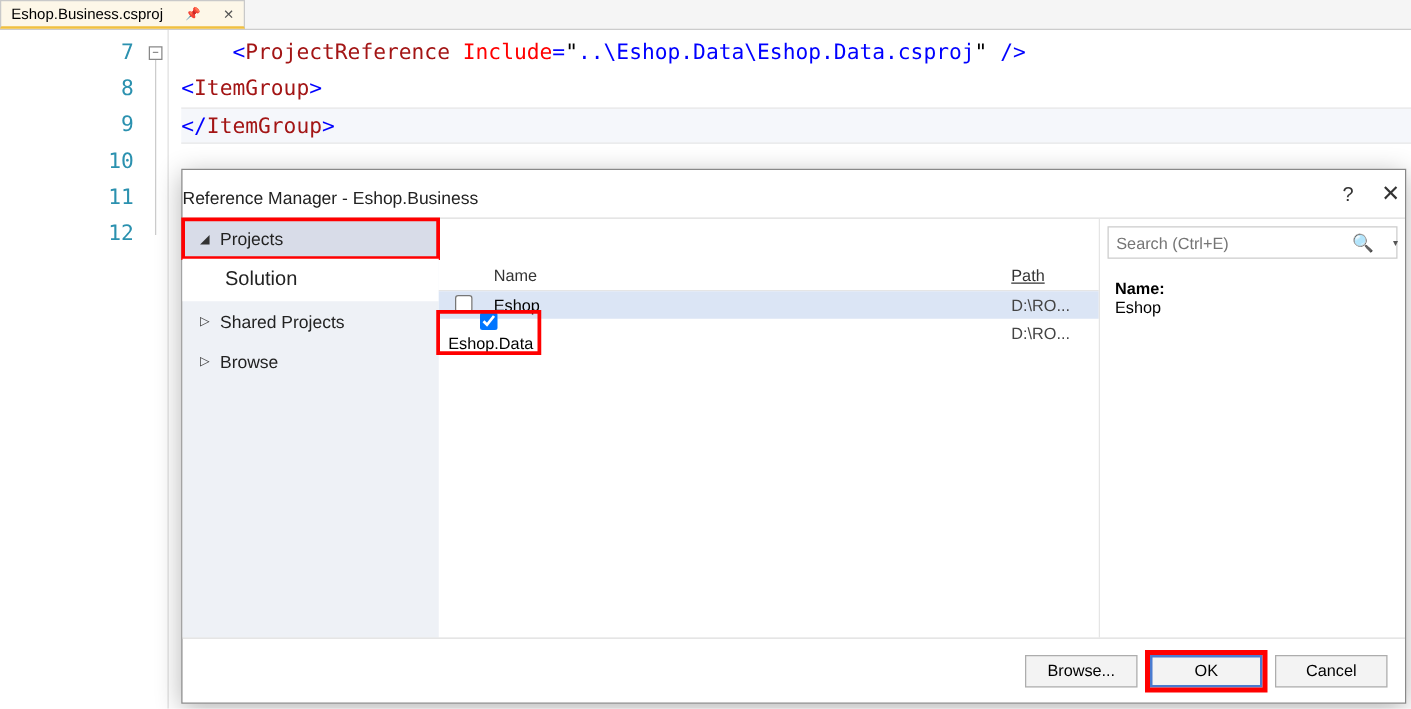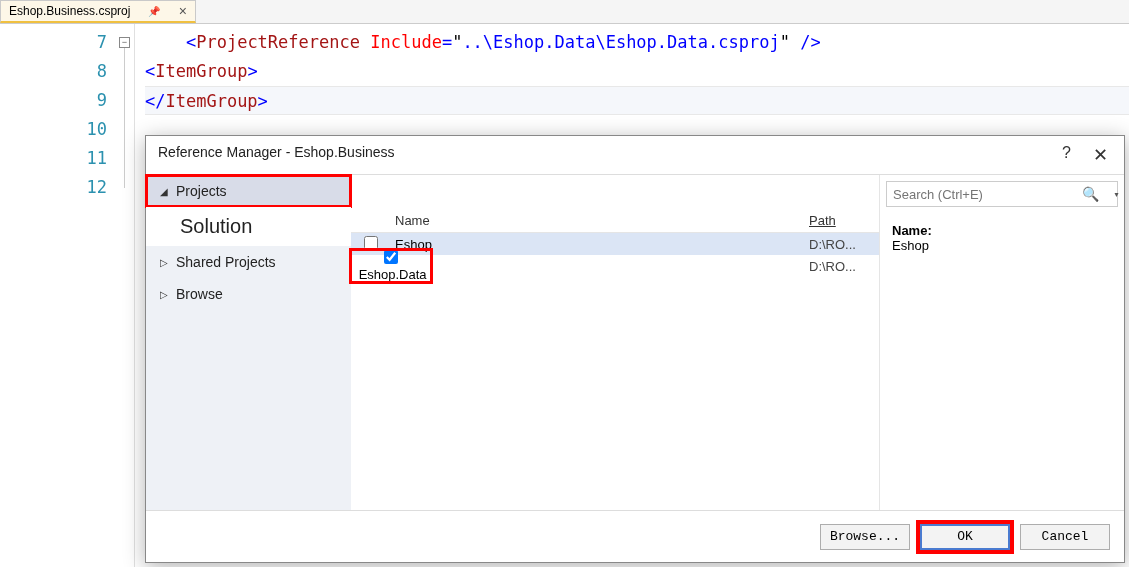--- a/index.html
+++ b/index.html
@@ -21,32 +21,32 @@
     .code-area { flex: 1; font-family: Consolas, monospace; font-size: 17px; line-height: 29px; padding-top: 4px; padding-left: 10px; position: relative; }
     .code-line { height: 29px; white-space: pre; }
     .code-line.hl { background: #f5f7fb; border-top: 1px solid #e8e8e8; border-bottom: 1px solid #e8e8e8; }
     .c-blue { color: #0000ff; }
     .c-maroon { color: #a31515; }
     .c-red { color: #ff0000; }
     .c-angle { color: #0000ff; }
     
     
     .dialog { position: absolute; left: 145px; top: 135px; width: 980px; height: 428px; background: #fff; border: 1px solid #888; box-shadow: 0 4px 20px rgba(0,0,0,0.3); display: flex; flex-direction: column; }
-    .dialog-title-bar { display: flex; align-items: flex-start; padding: 8px 12px; height: 38px; }
+    .dialog-title-bar { display: flex; align-items: flex-end; padding: 8px 0; height: 38px; }
     .dialog-title { flex: 1; font-size: 14px; color: #222; }
     .dialog-help { font-size: 16px; color: #333; margin-right: 18px; cursor: pointer; }
     .dialog-close { font-size: 18px; color: #333; cursor: pointer; padding: 0 4px; }
     
     .dialog-body { flex: 1; display: flex; border-top: 1px solid #ddd; min-height: 0; }
     
     
     .nav-col { width: 205px; background: #eef1f6; display: flex; flex-direction: column; }
     .nav-item { padding: 8px 14px; font-size: 14px; color: #222; cursor: pointer; display: flex; align-items: center; gap: 6px; }
     .nav-item.selected { background: #d8dce8; outline: 3px solid #ff0000; outline-offset: -2px; }
-    .nav-sub { padding: 8px 14px 8px 34px; font-size: 20px; color: #222; background: #fff; cursor: pointer; }
+    .nav-sub { padding: 8px 14px 8px 34px; font-size: 16px; color: #222; background: #fff; cursor: pointer; }
     .tri { font-size: 10px; color: #333; width: 10px; display: inline-block; }
     
     
     .list-col { flex: 1; display: flex; flex-direction: column; min-width: 0; }
     .list-header { display: flex; padding: 4px 0; border-bottom: 1px solid #e5e5e5; font-size: 13px; color: #333; }
     .list-header .col-chk { width: 40px; }
     .list-header .col-name { flex: 1; padding-left: 4px; }
     .list-header .col-path { width: 70px; text-decoration: underline; }
     .list-row { display: flex; align-items: center; padding: 2px 0; font-size: 13px; height: 22px; }
     .list-row.sel { background: #dbe5f5; }
@@ -60,21 +60,21 @@
     .right-col { width: 245px; display: flex; flex-direction: column; border-left: 1px solid #e5e5e5; }
     .search-box { display: flex; align-items: center; border: 1px solid #ccc; margin: 6px 6px 10px; height: 26px; padding: 0 6px; background: #fff; gap: 13px; }
     .search-box input { flex: 1; border: none; outline: none; font-size: 13px; color: #666; background: transparent; }
     .search-box .mag { color: #555; font-size: 14px; }
     .search-box .caret { color: #555; font-size: 8px; margin-left: 2px; }
     .detail { padding: 6px 12px; font-size: 13px; }
     .detail strong { font-weight: 600; }
     
     
     .dialog-footer { display: flex; justify-content: flex-end; align-items: center; padding: 10px 14px; border-top: 1px solid #ddd; gap: 10px; height: 52px; }
-    .btn { min-width: 90px; height: 26px; border: 1px solid #adadad; background: #f3f3f3; font-size: 13px; cursor: pointer; font-family: Liberation Mono, monospace; }
+    .btn { min-width: 90px; height: 26px; border: 1px solid #adadad; background: #f3f3f3; font-size: 13px; cursor: pointer; }
     .btn.primary-hl { outline: 4px solid #ff0000; outline-offset: 0px; border: 2px solid #4a7bd0; }
     
     .spacer-list { flex: 1; }
   </style>
 </head>
 <body>
 
 <div class="tab-bar">
   <div class="doc-tab">
     <span>Eshop.Business.csproj</span>

